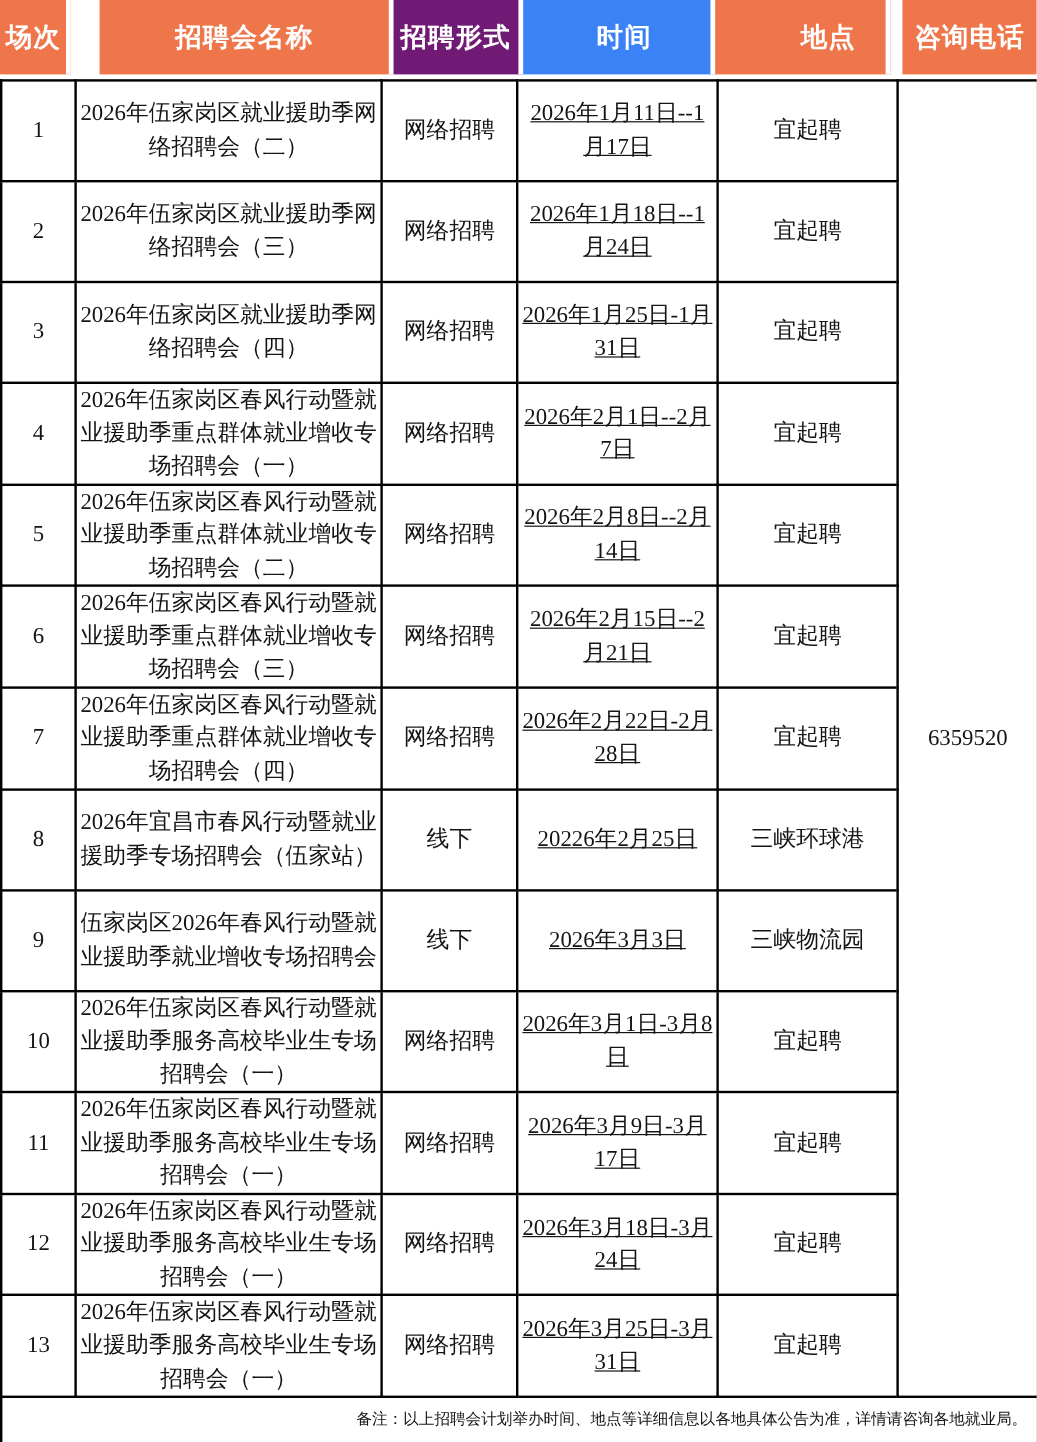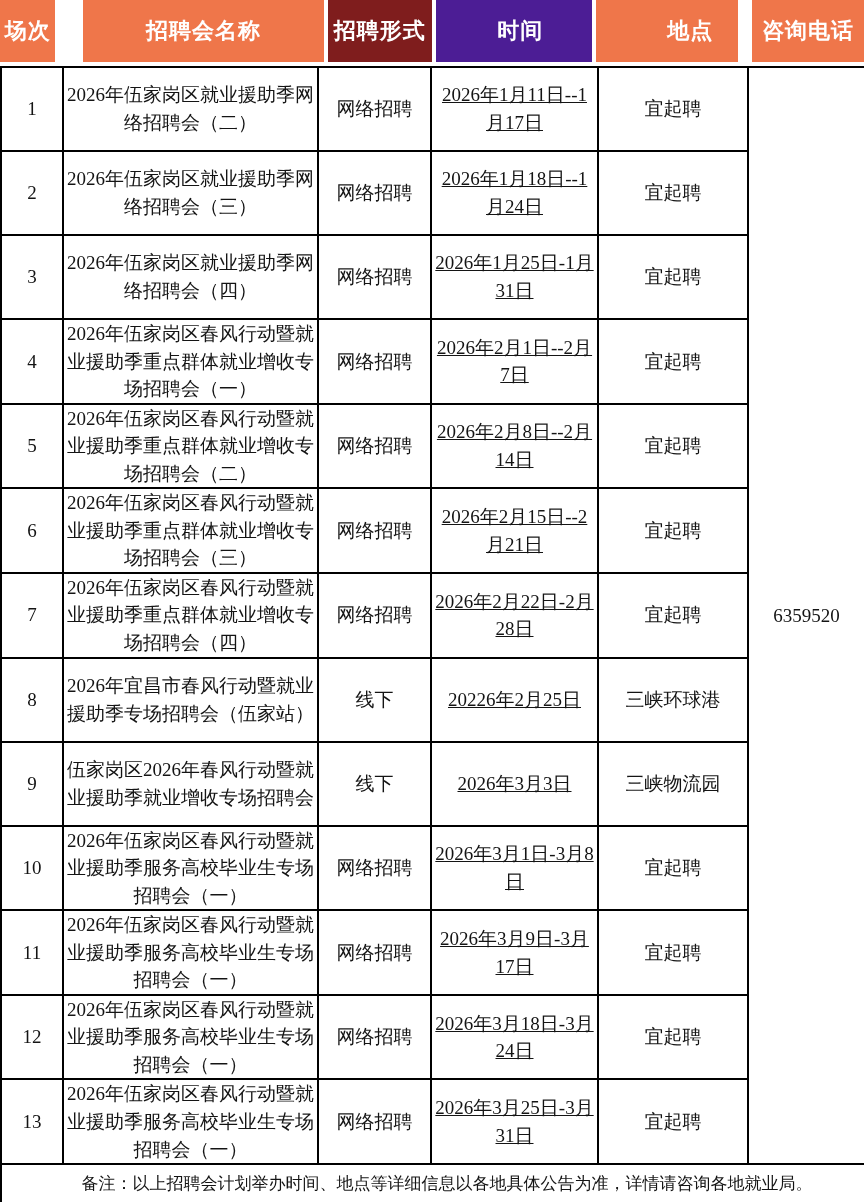--- a/index.html
+++ b/index.html
@@ -26,33 +26,33 @@
     text-align:center;vertical-align:middle;
     font-size:19px;line-height:1.45;color:#141414;
     padding:0 2px;box-sizing:border-box;
     overflow:hidden;
   }
   tr.body-row{height:84px;}
   td.c-name{padding:0 4px;}
   td.c-time{padding:0 1px;text-decoration:underline;}
   td.c-phone{font-size:19px;}
   tr.footer-row td{
-    height:39px;text-align:center;padding:0 8px 0 36px;font-size:17px;line-height:1.3;
+    height:39px;text-align:right;padding:0 8px 0 36px;font-size:13px;line-height:1.3;
   }
 </style>
 </head>
 <body>
 
 <div class="page">
 
   <div class="header-row">
     <div class="hcell w0" style="background: rgb(239, 118, 74); color: rgb(255, 255, 255);">场次</div>
     <div class="hcell w1" style="background: rgb(239, 118, 74); color: rgb(255, 255, 255); margin-left: 24px;">招聘会名称</div>
-    <div class="hcell w2" style="background: #7f1d1d; color: rgb(255, 255, 255);">招聘形式</div>
-    <div class="hcell w3" style="background: #4c1d95; color: rgb(255, 255, 255); padding-left: 12px;">时间</div>
+    <div class="hcell w2" style="background: #701a75; color: rgb(255, 255, 255);">招聘形式</div>
+    <div class="hcell w3" style="background: #3b82f6; color: rgb(255, 255, 255); padding-left: 12px;">时间</div>
     <div class="hcell w4" style="background: rgb(239, 118, 74); color: rgb(255, 255, 255);">地点</div>
     <div class="hcell w5" style="background: rgb(239, 118, 74); color: rgb(255, 255, 255);">咨询电话</div>
   </div>
 
   <table class="schedule">
     <colgroup>
       <col style="width:62px">
         <col style="width:255px">
         <col style="width:113px">
       <col style="width:167px">

